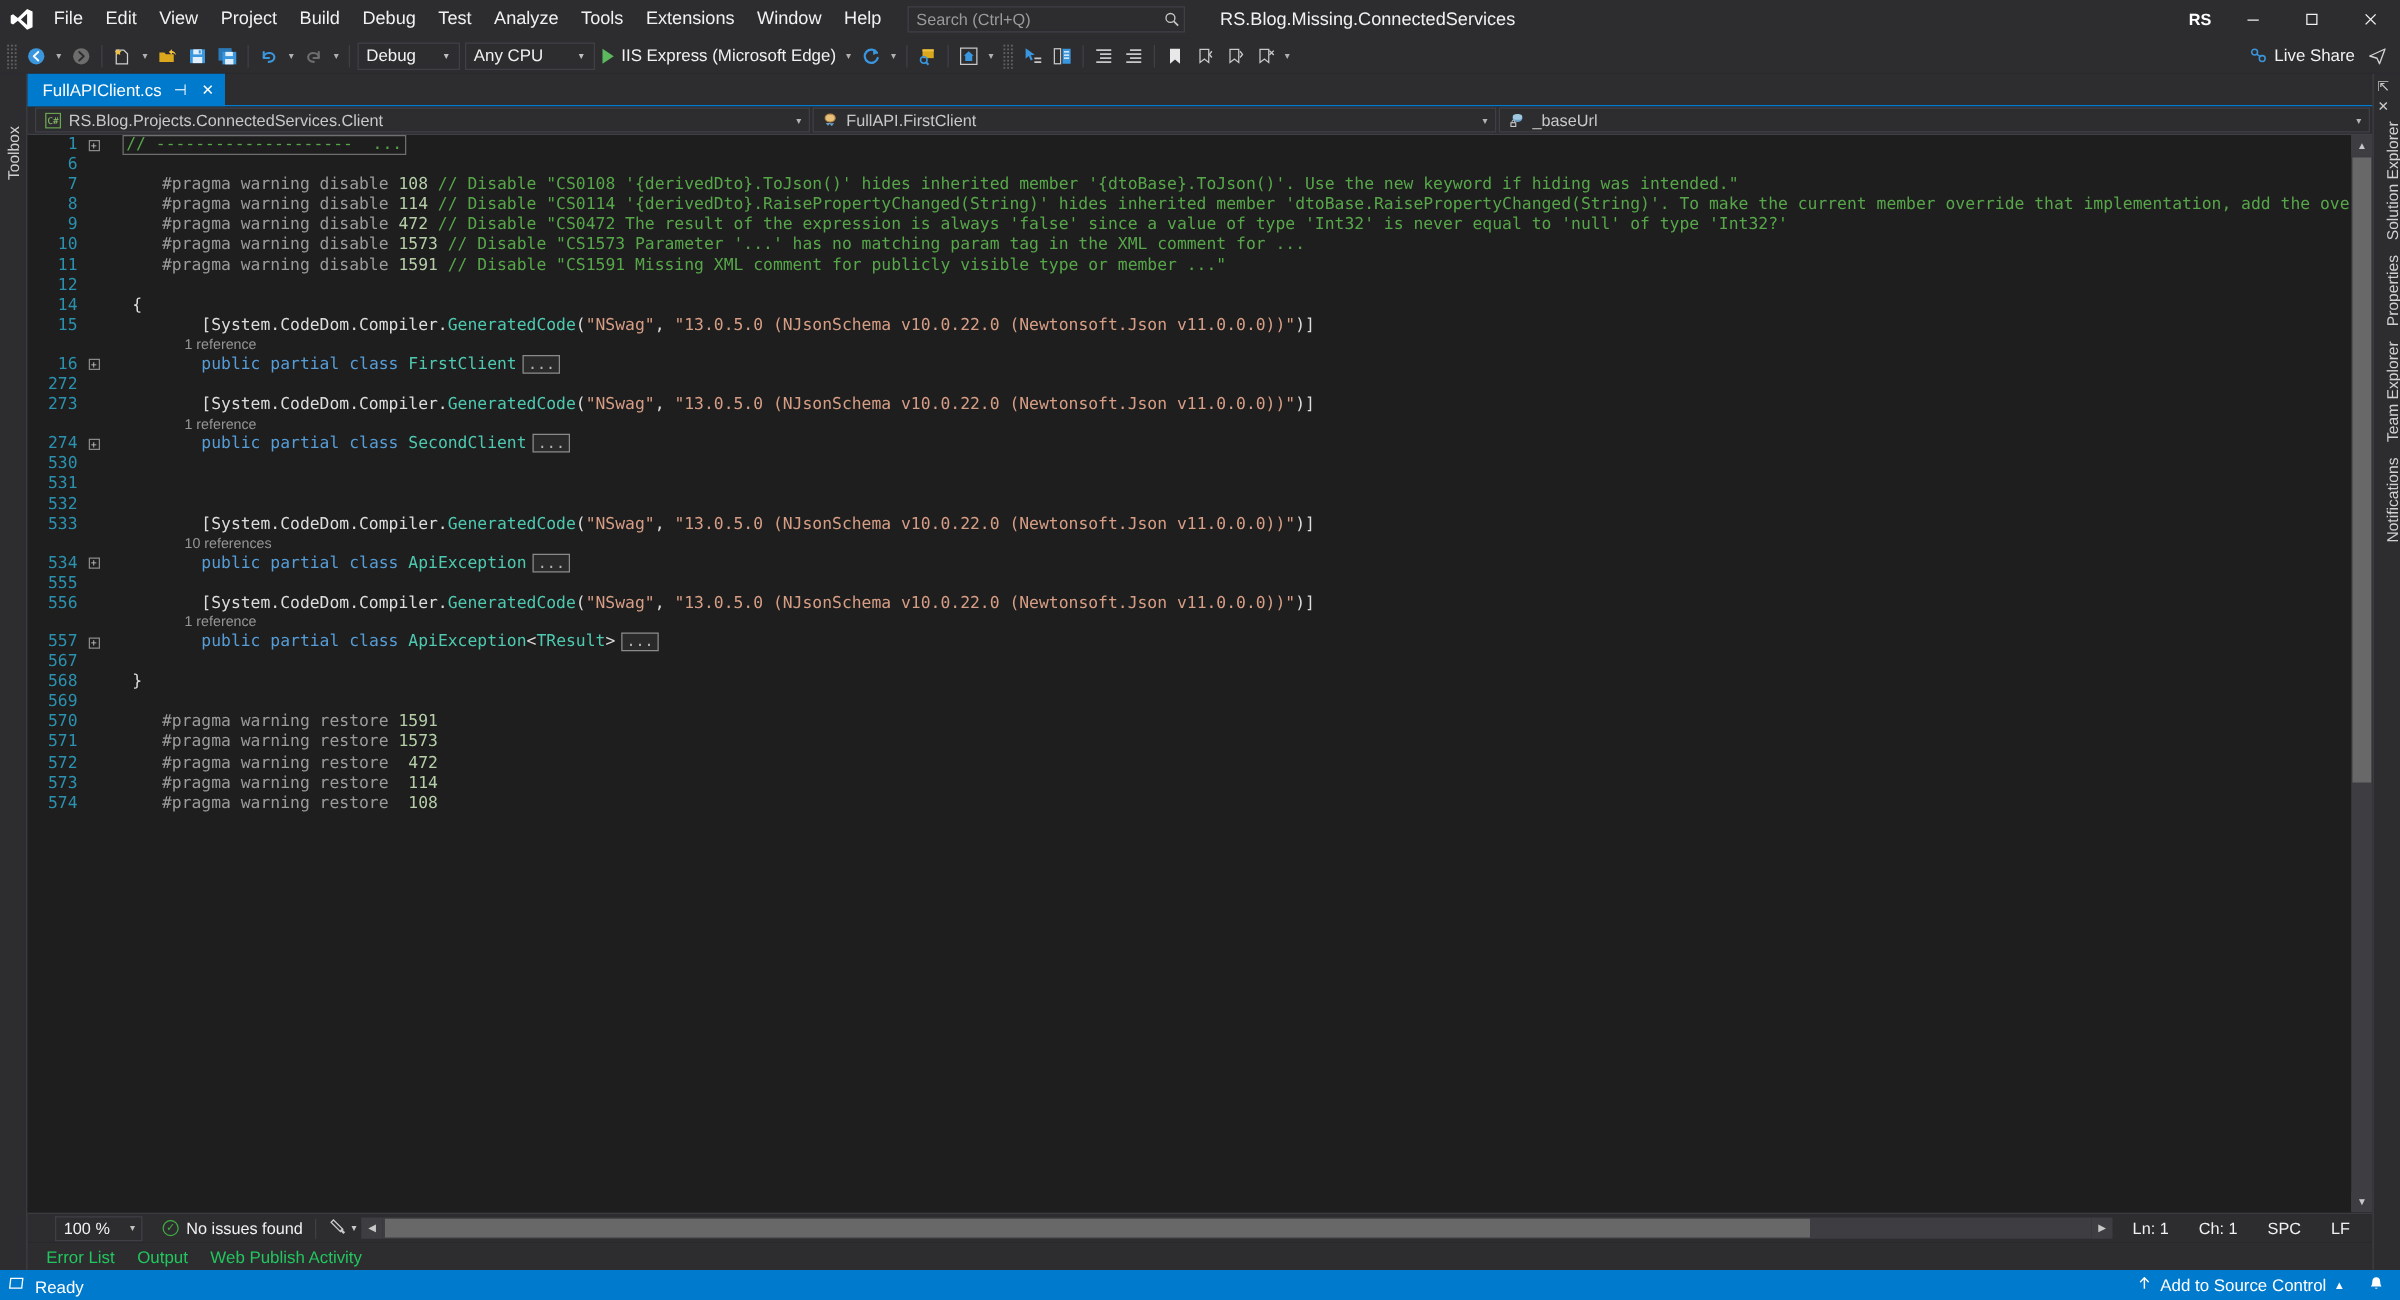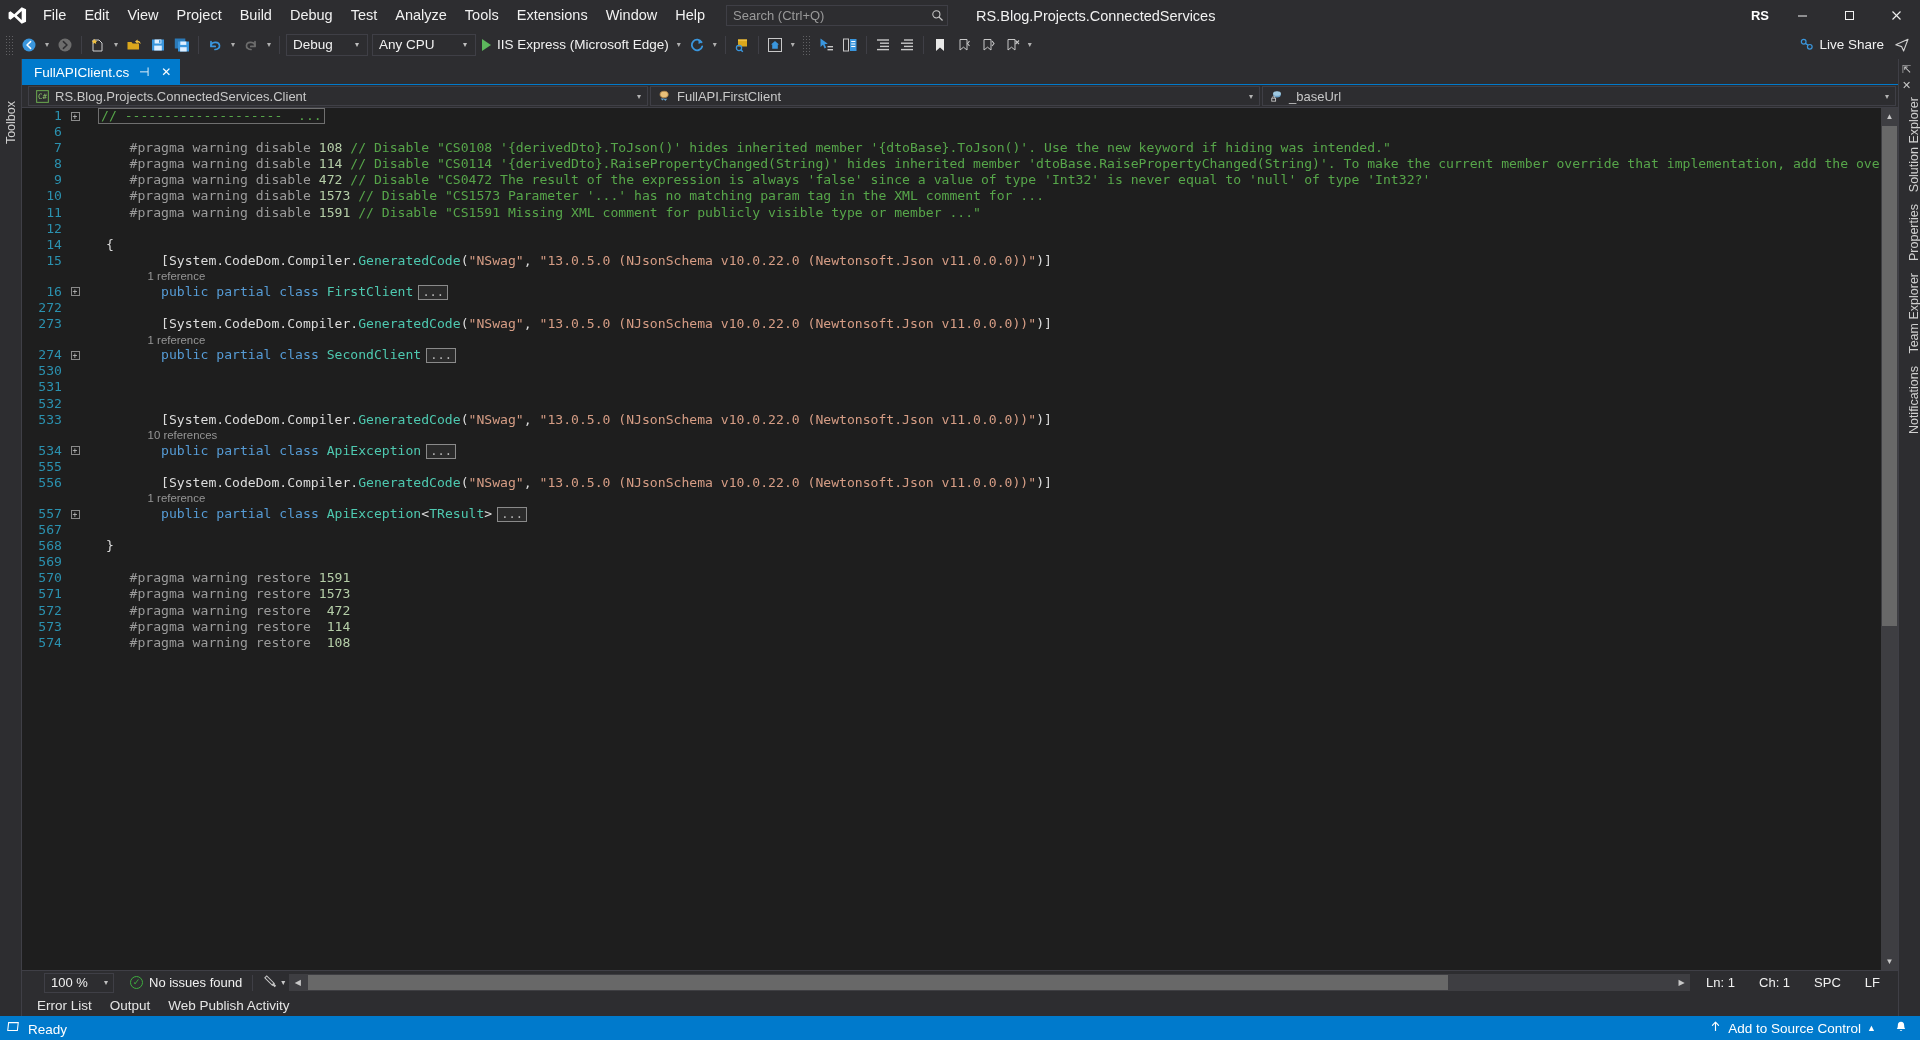--- a/index.html
+++ b/index.html
@@ -243,21 +243,21 @@
     width: 16px;
     color: #b4b4b4; font-size: 8px;
     display:flex;align-items:center;justify-content:center;
   }
   .nav-combo .nc-icon {
     width: 17px; height: 16px;
     display:flex;align-items:center;justify-content:center;
     margin-right: 4px;
   }
   .nc1 { width: 620px; }
-  .nc2 { width: 610px; }
+  .nc2 { width: 547px; }
   .nc3 { flex: 1 1 auto; }
 
   
   .codearea {
     flex: 1 1 auto;
     display: flex;
     min-height: 0;
     background: #1e1e1e;
     position: relative;
     overflow: hidden;
@@ -409,21 +409,21 @@
   .es-right span { padding: 0 12px; white-space: nowrap; }
 
   
   .toolwin-tabs {
     height: 22px; flex: 0 0 22px;
     background: #2d2d30;
     display: flex; align-items: center;
     padding-left: 6px;
   }
   .tw-tab {
-    color: #e5e5e5; font-size: 13.5px;
+    color: #22c55e; font-size: 13.5px;
     padding: 0 9px; height: 22px;
     display: flex; align-items: center;
     white-space: nowrap;
   }
 
   
   .statusbar {
     height: 24px; flex: 0 0 24px;
     background: #007acc;
     display: flex; align-items: center;
@@ -463,21 +463,21 @@
     <div class="search-box">
       <input type="text" placeholder="Search (Ctrl+Q)" style="">
       <span class="search-icon">
         <svg width="13" height="13" viewBox="0 0 16 16">
           <circle cx="6.6" cy="6.6" r="4.4" fill="none" stroke="#c8c8c8" stroke-width="1.3"></circle>
           <line x1="10" y1="10" x2="14.2" y2="14.2" stroke="#c8c8c8" stroke-width="1.6"></line>
         </svg>
       </span>
     </div>
 
-    <div class="solution-name">RS.Blog.Projects.ConnectedServices</div>
+    <div class="solution-name">RS.Blog.Missing.ConnectedServices</div>
 
     <div class="titlebar-right">
       <div class="account-badge">RS</div>
       <div class="win-btn">
         <svg width="11" height="11" viewBox="0 0 11 11">
             <line x1="1" y1="6" x2="10" y2="6" stroke="#f1f1f1" stroke-width="1"></line>
           </svg>
       </div>
       <div class="win-btn">
         <svg width="11" height="11" viewBox="0 0 11 11">

